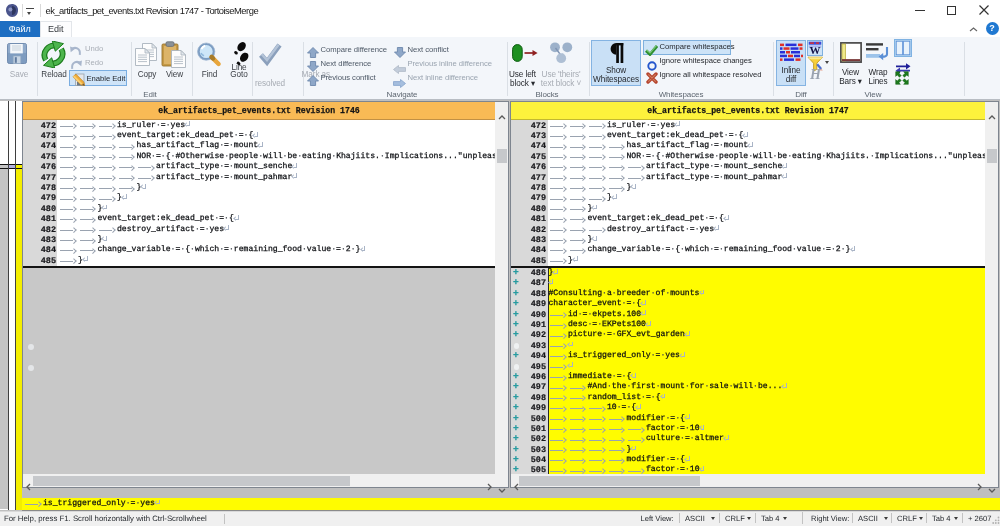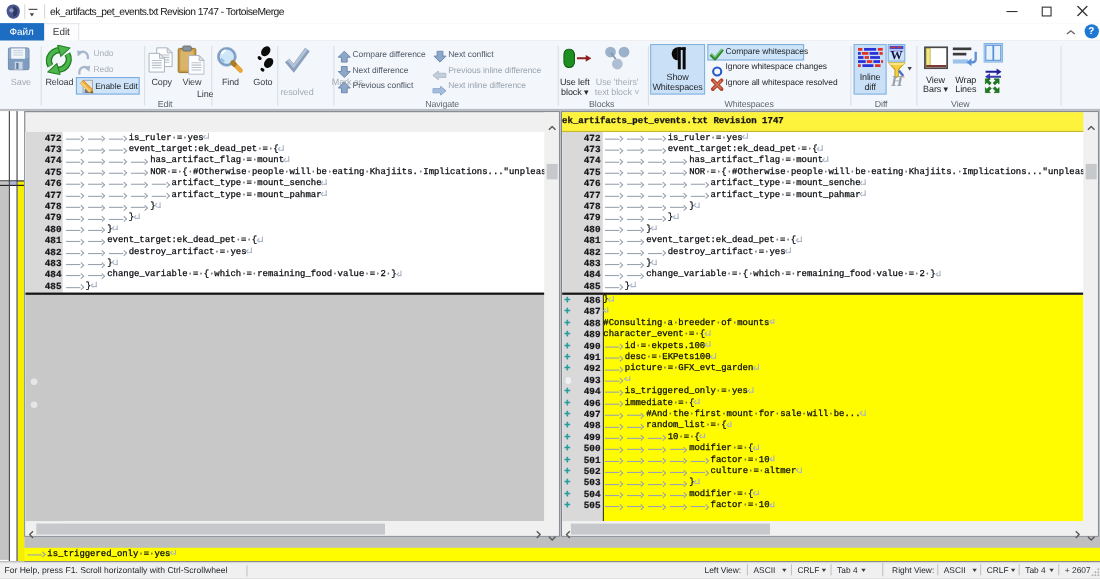--- a/index.html
+++ b/index.html
@@ -132,21 +132,21 @@
       <div style="position:absolute;left:149.5px;top:33px;width:120px;text-align:center;font-size:8.2px;letter-spacing:-0.1px;color:#3b3f45;line-height:9px">Find</div>
       <div style="position:absolute;left:229px;top:4px"><svg width="21" height="26" viewBox="0 0 21 26">
           <g fill="#0b0b0b">
 <ellipse cx="12.6" cy="5.6" rx="3.7" ry="5" transform="rotate(38 12.6 5.6)"></ellipse>
 <ellipse cx="7" cy="11.8" rx="2" ry="1.5" transform="rotate(38 7 11.8)"></ellipse>
 <ellipse cx="15.2" cy="16.2" rx="3.7" ry="5" transform="rotate(38 15.2 16.2)"></ellipse>
 <ellipse cx="9.6" cy="22.4" rx="2" ry="1.5" transform="rotate(38 9.6 22.4)"></ellipse>
 </g>
         </svg></div>
       <div style="position:absolute;left:179px;top:33px;width:120px;text-align:center;font-size:8.2px;letter-spacing:-0.1px;color:#3b3f45;line-height:9px">Goto</div>
-      <div style="position:absolute;left:179px;top:44px;width:120px;text-align:left;font-size:8.2px;letter-spacing:-0.1px;color:#3b3f45;line-height:9px">Line</div>
+      <div style="position:absolute;left:179px;top:26px;width:120px;text-align:center;font-size:8.2px;letter-spacing:-0.1px;color:#3b3f45;line-height:9px">Line</div>
       <div style="position:absolute;left:257px;top:5px"><svg width="26" height="25" viewBox="0 0 26 25">
           <path d="M4 13 L10 20 L22.5 3" stroke="#8ba0bc" stroke-width="5.2" fill="none"></path>
 <path d="M4.8 12.2 L10 18.2 L21.5 2.8" stroke="#b4c4d8" stroke-width="2.4" fill="none"></path>
         </svg></div>
       <div style="position:absolute;left:210px;top:33px;width:120px;text-align:right;font-size:8.2px;letter-spacing:-0.1px;color:#a6abb3;line-height:9px">Mark as</div>
       <div style="position:absolute;left:210px;top:42px;width:120px;text-align:center;font-size:8.2px;letter-spacing:-0.1px;color:#a6abb3;line-height:9px">resolved</div>
       <div style="position:absolute;left:307px;top:7px"><svg width="12" height="11" viewBox="0 0 12 11">
           <polygon points="6,0.5 11.5,6 8.6,6 8.6,10.5 3.4,10.5 3.4,6 0.5,6" fill="#8ea7c8" stroke="#6d88ad" stroke-width="0.9"></polygon>
         </svg></div>
       <div style="position:absolute;left:320.5px;top:7.5px;font-size:7.7px;letter-spacing:-0.05px;color:#4d5866;line-height:10px;white-space:nowrap">Compare difference</div>
@@ -289,20 +289,21 @@
 <div class="ab" style="left:0;top:169.2px;width:7.5px;height:340.3px;background:#c4c4c4"></div>
 <div class="ab" style="left:15.5px;top:165px;width:6px;height:344.5px;background:#f4ee00"></div>
 <div class="ab" style="left:0;top:163.5px;width:21.5px;height:1.4px;background:#101010"></div>
 <div class="ab" style="left:0;top:164.9px;width:7.5px;height:2.9px;background:#c4c4c4"></div>
 <div class="ab" style="left:8.5px;top:164.9px;width:6px;height:2.9px;background:#b2b2e2"></div>
 <div class="ab" style="left:0;top:167.8px;width:21.5px;height:1.4px;background:#101010"></div>
 <div class="ab" style="left:7.5px;top:101px;width:1px;height:408.5px;background:#3f3f3f"></div>
 <div class="ab" style="left:14.5px;top:101px;width:1px;height:408.5px;background:#3f3f3f"></div>
 
 <div class="ab" style="left:22px;top:101px;width:487px;height:387px;border:1px solid #7e858f;background:#f0f0f0"></div>
+<div class="ab" style="left:23px;top:102px;width:472px;height:18px;background:#f9ba55;border-bottom:1px solid #c29044;text-align:center;font:bold 8.2px 'Liberation Mono',monospace;line-height:17px;color:#141414;-webkit-text-stroke:0.25px #141414">ek_artifacts_pet_events.txt Revision 1746</div>
 <div class="ab L" style="left:23px;top:120px;width:472px;height:354px;background:#ffffff;overflow:hidden">
 <div style="position:absolute;left:0;top:0;width:34px;height:354px;background:#d9d9d9"></div>
 <div style="position:absolute;left:0;top:145.6px;width:472px;height:208.4px;background:#c8c8c8"></div>
 <div style="position:absolute;left:4.5px;top:224.2px;width:6.2px;height:6.2px;border-radius:50%;background:#e4e6e8"></div>
 <div style="position:absolute;left:4.5px;top:245px;width:6.2px;height:6.2px;border-radius:50%;background:#e4e6e8"></div>
 <div style="position:absolute;left:0;top:145.6px;width:472px;height:2px;background:#141414"></div>
 <div style="position:relative;padding-top:0.6px">
         <div class="row">
           <span class="n">472</span>
           <u style="left:35.5px"></u>
@@ -415,21 +416,21 @@
 <div style="position:absolute;left:23px;top:474px;width:472px;height:13px;background:#f0f0f0"></div>
     <div style="position:absolute;left:26px;top:476.5px"><svg width="5" height="8" viewBox="0 0 5 8">
         <path d="M4 1 L1 4 L4 7" stroke="#5a5a5a" stroke-width="1.3" fill="none"></path>
       </svg></div>
     <div style="position:absolute;left:487px;top:476.5px"><svg width="5" height="8" viewBox="0 0 5 8">
         <path d="M1 1 L4 4 L1 7" stroke="#5a5a5a" stroke-width="1.3" fill="none"></path>
       </svg></div>
     <div style="position:absolute;left:33px;top:475.5px;width:317px;height:10px;background:#c6c8cb"></div>
 
 <div class="ab" style="left:510px;top:101px;width:489px;height:387px;border:1px solid #7e858f;background:#f0f0f0"></div>
-<div class="ab" style="left:511px;top:102px;width:474px;height:18px;background:#fdf23c;border-bottom:1px solid #c2b830;font:bold 8.2px 'Liberation Mono',monospace;line-height:17px;color:#141414;-webkit-text-stroke:0.25px #141414">ek_artifacts_pet_events.txt Revision 1747</div>
+<div class="ab" style="left:511px;top:102px;width:474px;height:18px;background:#fdf23c;border-bottom:1px solid #c2b830;text-align:center;font:bold 8.2px 'Liberation Mono',monospace;line-height:17px;color:#141414;-webkit-text-stroke:0.25px #141414">ek_artifacts_pet_events.txt Revision 1747</div>
 <div class="ab R" style="left:511px;top:120px;width:474px;height:354px;background:#ffffff;overflow:hidden">
 <div style="position:absolute;left:0;top:0;width:37px;height:354px;background:#d9d9d9"></div>
 <div style="position:absolute;left:37px;top:147.6px;width:437px;height:206.4px;background:#fffc00"></div>
 <div style="position:absolute;left:37px;top:147.6px;width:1px;height:206.4px;background:#2a2a2a"></div>
 <div style="position:absolute;left:0;top:145.6px;width:474px;height:2px;background:#141414"></div>
 <div style="position:relative;padding-top:0.6px">
         <div class="row">
           <span class="n">472</span>
           <u style="left:37.5px"></u>
           <u style="left:57.0px"></u>
@@ -571,20 +572,26 @@
           <span class="mc"></span>
           <span class="n">493</span>
           <u style="left:37.5px"></u>
           <span class="c" style="left:57.0px"><b></b></span>
         </div>
         <div class="row">
           <span class="m">+</span>
           <span class="n">494</span>
           <u style="left:37.5px"></u>
           <span class="c" style="left:57.0px">is_triggered_only<s>·</s>=<s>·</s>yes<b></b></span>
+        </div>
+        <div class="row">
+          <span class="mc"></span>
+          <span class="n">495</span>
+          <u style="left:37.5px"></u>
+          <span class="c" style="left:57.0px"><b></b></span>
         </div>
         <div class="row">
           <span class="m">+</span>
           <span class="n">496</span>
           <u style="left:37.5px"></u>
           <span class="c" style="left:57.0px">immediate<s>·</s>=<s>·</s>{<b></b></span>
         </div>
         <div class="row">
           <span class="m">+</span>
           <span class="n">497</span>

